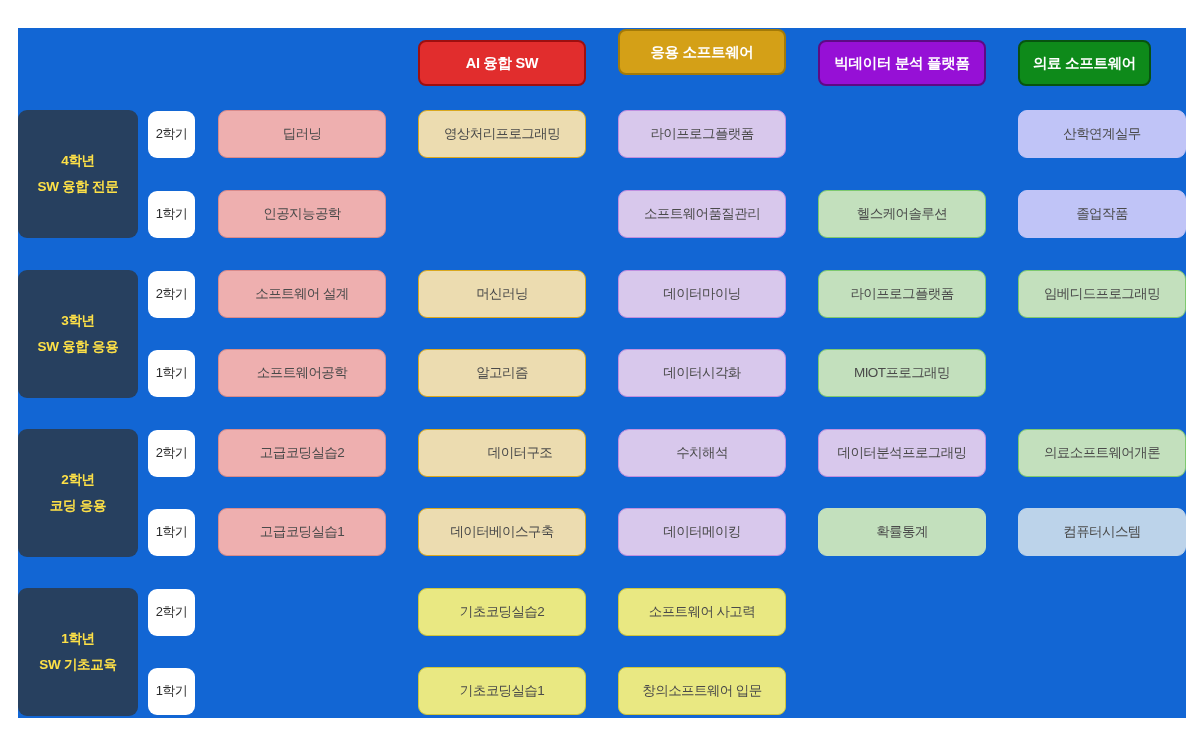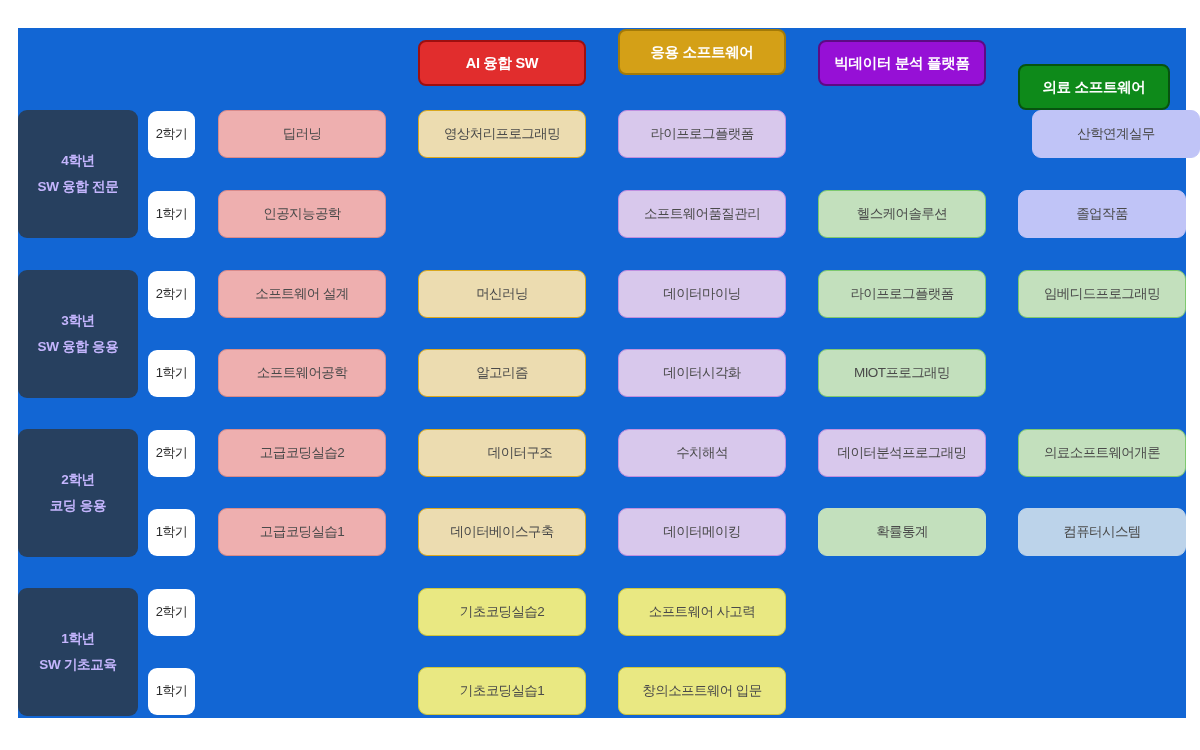--- a/index.html
+++ b/index.html
@@ -33,21 +33,21 @@
 
   
   .year-block {
     position: absolute;
     left: 18px;
     width: 120px;
     background: #27405f;
     border-radius: 9px;
     display: flex; flex-direction: column;
     align-items: center; justify-content: center;
-    color: #c4b5fd;
+    color: #fde047;
     font-size: 13.5px;
     font-weight: bold;
     line-height: 1.9;
     letter-spacing: -0.3px;
   }
   .year-block .yb-line { display: block; }
 
   
   .sem-badge {
     position: absolute;
@@ -77,21 +77,21 @@
 </head>
 <body>
 
 <div id="stage">
   <div class="canvas">
 
     <div id="cat-layer">
         <div class="cat-btn" style="left: 400px; top: 12px; width: 168px; background: rgb(225, 45, 45); border: 2px solid rgb(158, 15, 15);">AI 융합 SW</div>
         <div class="cat-btn" style="left: 600px; top: 1px; width: 168px; background: rgb(212, 160, 23); border: 2px solid rgb(163, 122, 8);">응용 소프트웨어</div>
         <div class="cat-btn" style="left: 800px; top: 12px; width: 168px; background: rgb(150, 16, 214); border: 2px solid rgb(93, 10, 133);">빅데이터 분석 플랫폼</div>
-        <div class="cat-btn" style="left: 1000px; top: 12px; width: 152px; background: rgb(14, 138, 26); border: 2px solid rgb(7, 83, 15); margin-top: 24px;">의료 소프트웨어</div>
+        <div class="cat-btn" style="left: 1000px; top: 12px; width: 133px; background: rgb(14, 138, 26); border: 2px solid rgb(7, 83, 15);">의료 소프트웨어</div>
       </div>
     <div id="year-layer">
         <div class="year-block" style="left: 0px; top: 82px; height: 128px; background: rgb(39, 64, 95);">
           <span class="yb-line">4학년</span>
           <span class="yb-line">SW 융합 전문</span>
         </div>
         <div class="year-block" style="left: 0px; top: 242px; height: 128px; background: rgb(39, 64, 95);">
           <span class="yb-line">3학년</span>
           <span class="yb-line">SW 융합 응용</span>
         </div>
@@ -111,21 +111,21 @@
         <div class="sem-badge" style="left: 130px; top: 321.5px;">1학기</div>
         <div class="sem-badge" style="left: 130px; top: 401.5px;">2학기</div>
         <div class="sem-badge" style="left: 130px; top: 480.5px;">1학기</div>
         <div class="sem-badge" style="left: 130px; top: 560.5px;">2학기</div>
         <div class="sem-badge" style="left: 130px; top: 639.5px;">1학기</div>
       </div>
     <div id="course-layer">
         <div class="course" style="left: 200px; top: 82px; width: 168px; background: rgb(238, 175, 175); border-color: rgb(217, 139, 139);">딥러닝</div>
         <div class="course" style="left: 400px; top: 82px; width: 168px; background: rgb(236, 220, 176); border-color: rgb(217, 168, 30);">영상처리프로그래밍</div>
         <div class="course" style="left: 600px; top: 82px; width: 168px; background: rgb(216, 200, 236); border-color: rgb(192, 143, 224);">라이프로그플랫폼</div>
-        <div class="course" style="left: 1000px; top: 82px; width: 168px; background: rgb(192, 196, 247); border-color: rgb(192, 196, 247); margin-left: 14px;">산학연계실무</div>
+        <div class="course" style="left: 1000px; top: 82px; width: 168px; background: rgb(192, 196, 247); border-color: rgb(192, 196, 247);">산학연계실무</div>
         <div class="course" style="left: 200px; top: 162px; width: 168px; background: rgb(238, 175, 175); border-color: rgb(217, 139, 139);">인공지능공학</div>
         <div class="course" style="left: 600px; top: 162px; width: 168px; background: rgb(216, 200, 236); border-color: rgb(192, 143, 224);">소프트웨어품질관리</div>
         <div class="course" style="left: 800px; top: 162px; width: 168px; background: rgb(195, 224, 189); border-color: rgb(126, 201, 110);">헬스케어솔루션</div>
         <div class="course" style="left: 1000px; top: 162px; width: 168px; background: rgb(192, 196, 247); border-color: rgb(192, 196, 247);">졸업작품</div>
         <div class="course" style="left: 200px; top: 242px; width: 168px; background: rgb(238, 175, 175); border-color: rgb(217, 139, 139);">소프트웨어 설계</div>
         <div class="course" style="left: 400px; top: 242px; width: 168px; background: rgb(236, 220, 176); border-color: rgb(217, 168, 30);">머신러닝</div>
         <div class="course" style="left: 600px; top: 242px; width: 168px; background: rgb(216, 200, 236); border-color: rgb(192, 143, 224);">데이터마이닝</div>
         <div class="course" style="left: 800px; top: 242px; width: 168px; background: rgb(195, 224, 189); border-color: rgb(126, 201, 110);">라이프로그플랫폼</div>
         <div class="course" style="left: 1000px; top: 242px; width: 168px; background: rgb(195, 224, 189); border-color: rgb(126, 201, 110);">임베디드프로그래밍</div>
         <div class="course" style="left: 200px; top: 321px; width: 168px; background: rgb(238, 175, 175); border-color: rgb(217, 139, 139);">소프트웨어공학</div>

